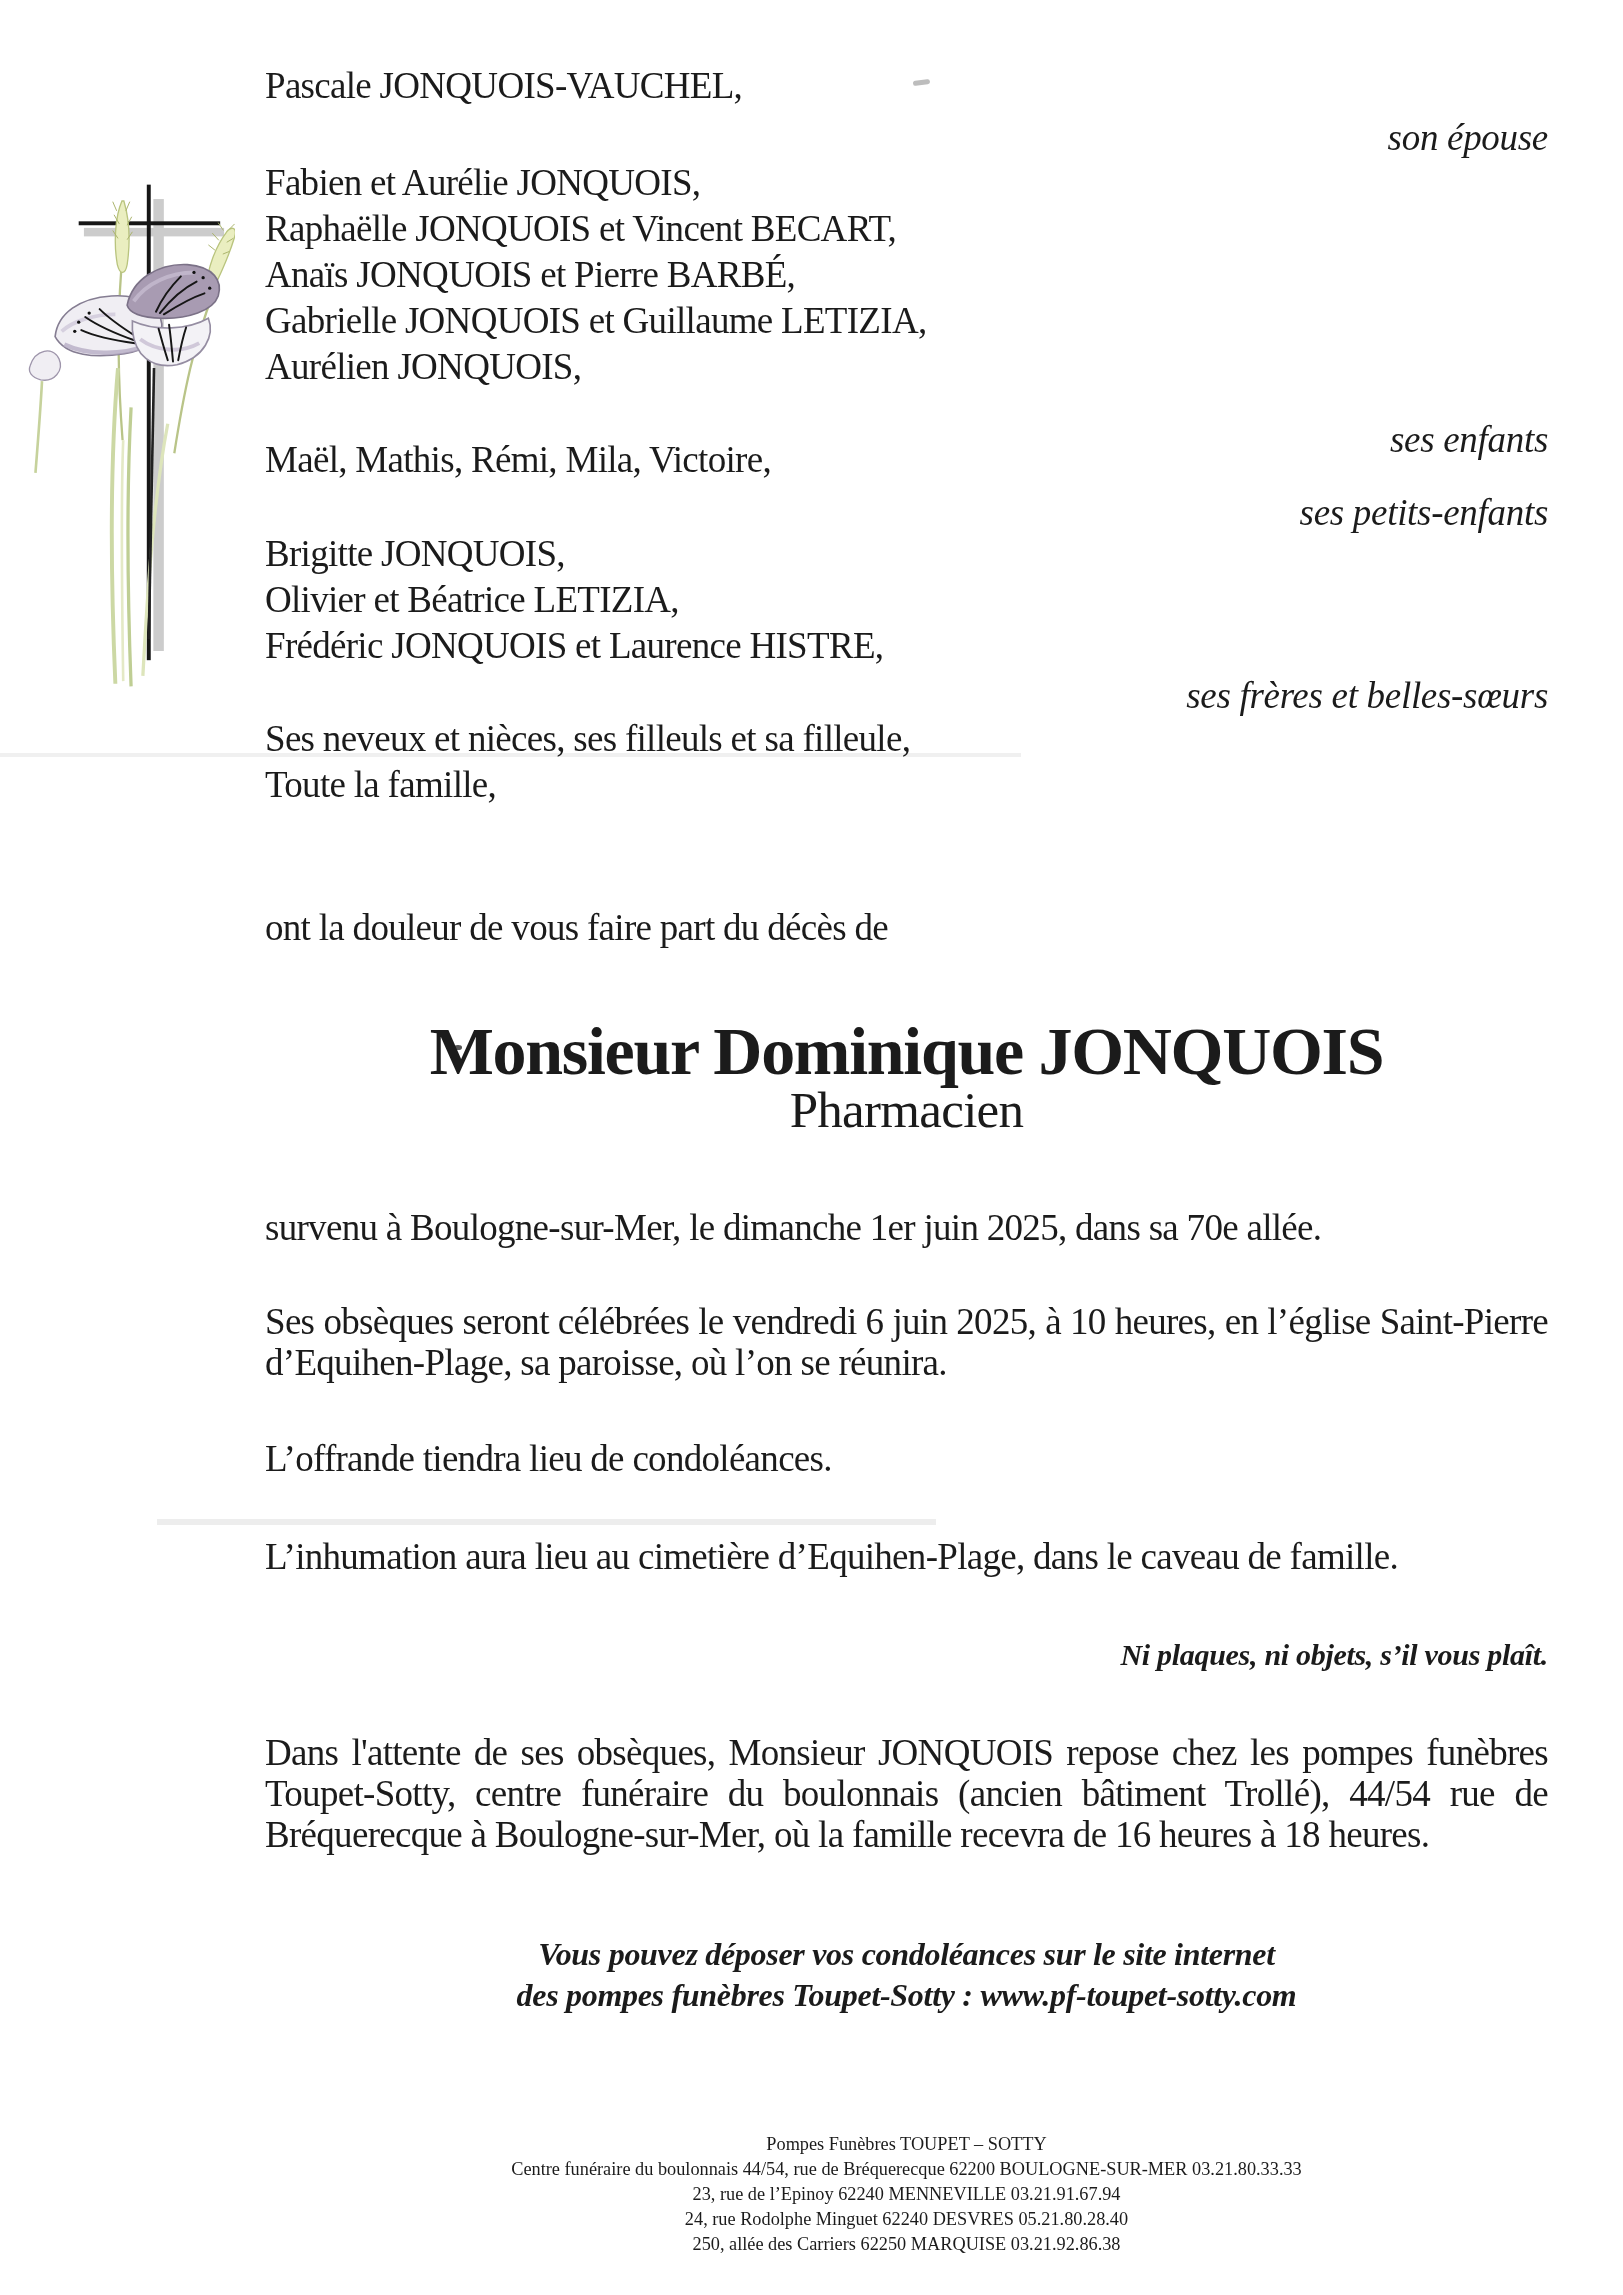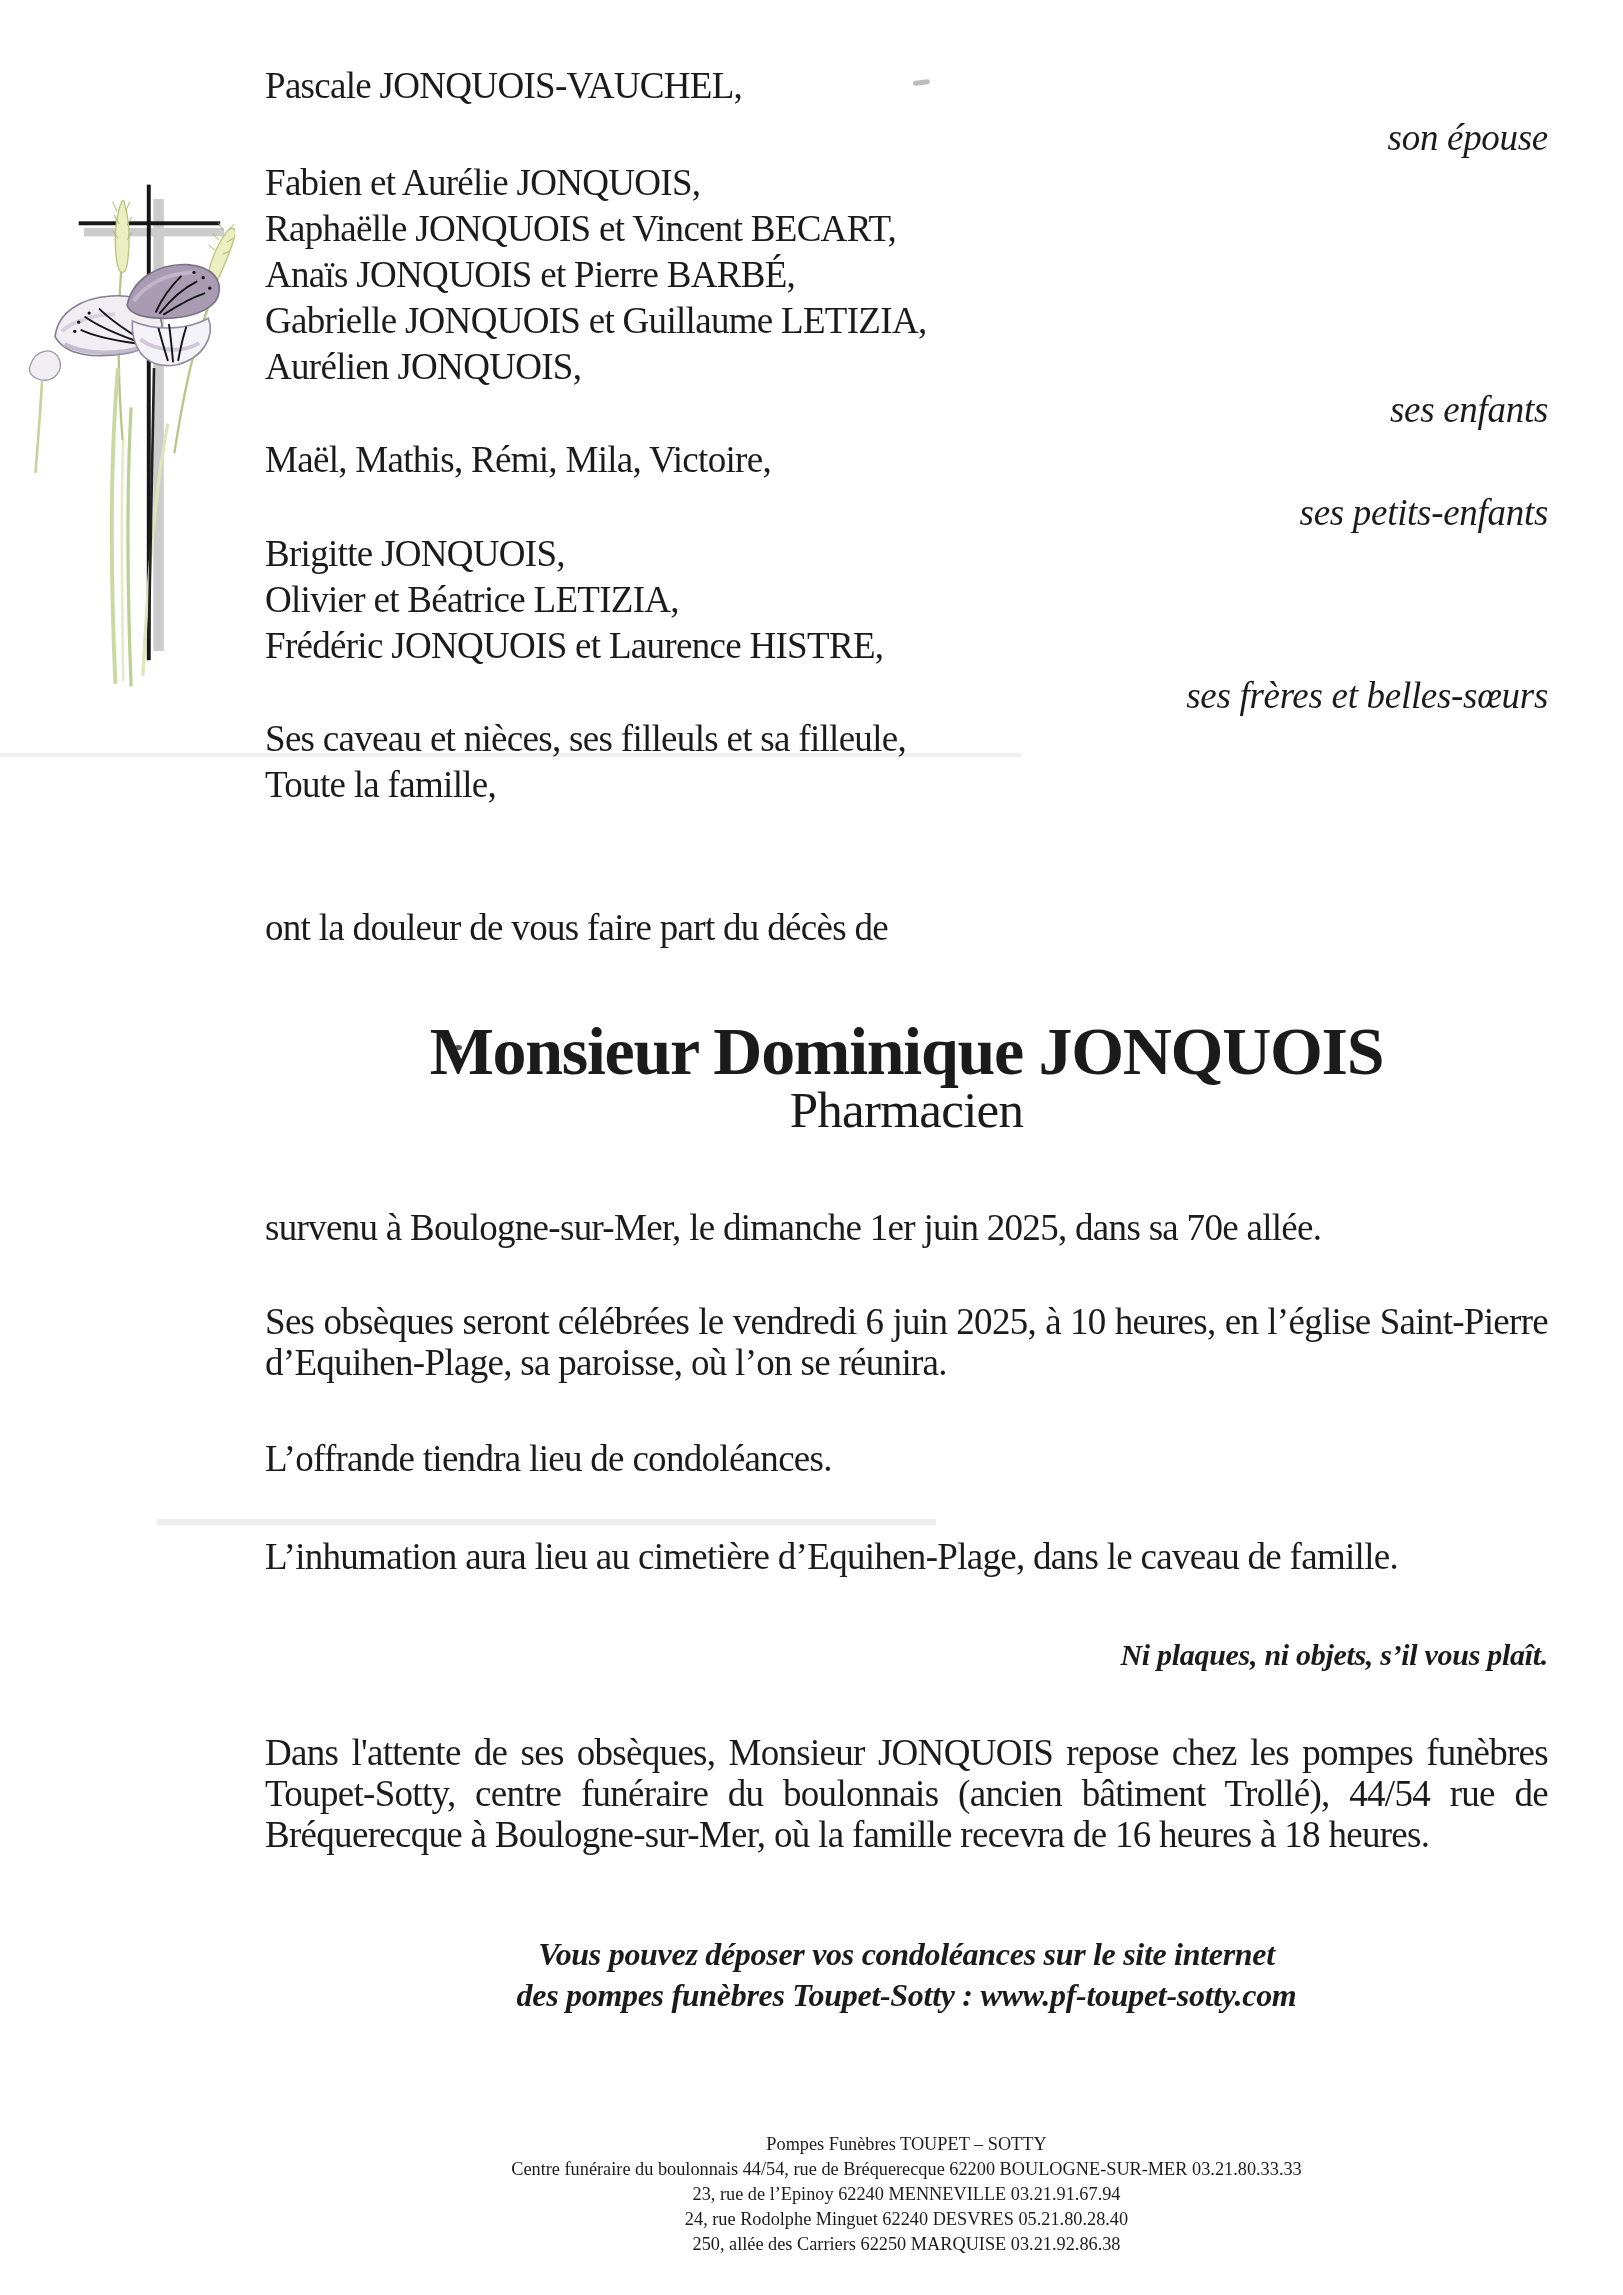--- a/index.html
+++ b/index.html
@@ -111,34 +111,34 @@
   <div class="block names" style="top:63px">Pascale JONQUOIS-VAUCHEL,</div>
   <div class="block relation" style="top:117px">son épouse</div>
 
   <div class="block names" style="top:160px">
     <div>Fabien et Aurélie JONQUOIS,</div>
     <div>Raphaëlle JONQUOIS et Vincent BECART,</div>
     <div>Anaïs JONQUOIS et Pierre BARBÉ,</div>
     <div>Gabrielle JONQUOIS et Guillaume LETIZIA,</div>
     <div>Aurélien JONQUOIS,</div>
   </div>
-  <div class="block relation" style="top:389px">ses enfants</div>
+  <div class="block relation" style="top:419px">ses enfants</div>
 
   <div class="block names" style="top:437px">Maël, Mathis, Rémi, Mila, Victoire,</div>
   <div class="block relation" style="top:492px">ses petits-enfants</div>
 
   <div class="block names" style="top:531px">
     <div>Brigitte JONQUOIS,</div>
     <div>Olivier et Béatrice LETIZIA,</div>
     <div>Frédéric JONQUOIS et Laurence HISTRE,</div>
   </div>
   <div class="block relation" style="top:675px">ses frères et belles-sœurs</div>
 
   <div class="block names" style="top:716px">
-    <div>Ses caveau et nièces, ses filleuls et sa filleule,</div>
+    <div>Ses neveux et nièces, ses filleuls et sa filleule,</div>
     <div>Toute la famille,</div>
   </div>
 
   <div class="block para" style="top:907px">ont la douleur de vous faire part du décès de</div>
 
   <div class="block title" style="top:1015px">Monsieur Dominique JONQUOIS</div>
   <div class="block profession" style="top:1083px">Pharmacien</div>
 
   <div class="block para" style="top:1207px">survenu à Boulogne-sur-Mer, le dimanche 1er juin 2025, dans sa 70e allée.</div>
   <div class="block para justify" style="top:1301px">Ses obsèques seront célébrées le vendredi 6 juin 2025, à 10 heures, en l’église Saint-Pierre d’Equihen-Plage, sa paroisse, où l’on se réunira.</div>

